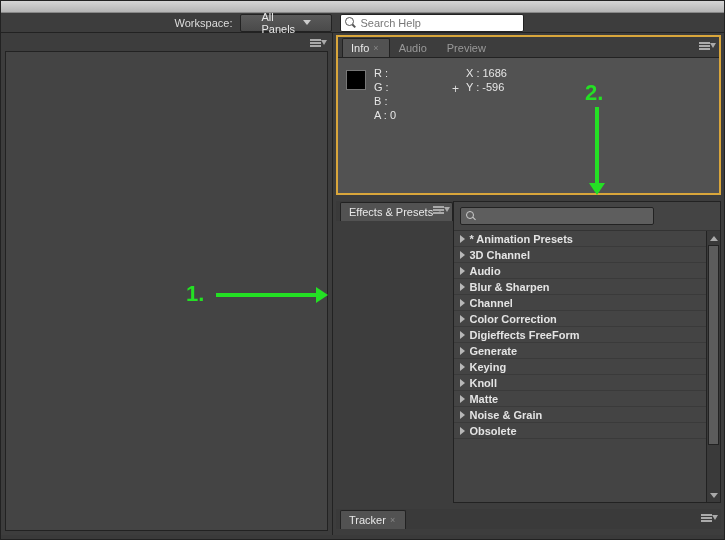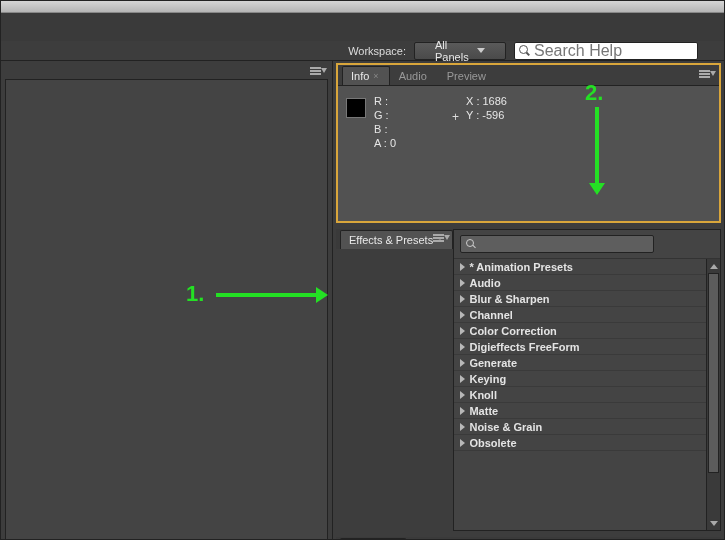--- a/index.html
+++ b/index.html
@@ -17,25 +17,24 @@
 .topbar {
   height: 12px;
   background: linear-gradient(#d5d5d5, #b5b5b5);
   border-bottom: 1px solid #888;
 }
 .workspace-row {
   height: 20px;
   background: #3d3d3d;
   display: flex;
   align-items: center;
-  justify-content: flex-end;
+  justify-content: center;
   padding-right: 26px;
   gap: 8px;
   border-bottom: 1px solid #222;
-  margin-top: 28px;
 }
 .ws-label { color: #ddd; font-size: 11px; }
 .ws-select {
   width: 92px;
   height: 18px;
   background: linear-gradient(#5a5a5a,#4a4a4a);
   border: 1px solid #222;
   border-radius: 2px;
   color: #e8e8e8;
   font-size: 11px;
@@ -72,21 +71,21 @@
   border-radius: 50%;
   left: 0; top: 0;
 }
 .search-help .mag::after {
   content: ""; position: absolute;
   width: 4px; height: 1.5px;
   background: #555;
   left: 7px; top: 8px;
   transform: rotate(45deg);
 }
-.search-help span { color: #777; font-size: 16px; }
+.search-help span { color: #777; font-size: 11px; }
 .main {
   display: flex;
   height: calc(540px - 12px - 26px);
 }
 .left-col {
   width: 332px;
   background: #3d3d3d;
   border-right: 1px solid #222;
   position: relative;
 }
@@ -412,20 +411,24 @@
           </div>
         </div>
         <div class="ep-list">
           <div class="ep-list-inner" id="ep-list-inner">
               <div class="ep-item">
                 <span class="tri"></span>
                 <span>* Animation Presets</span>
               </div>
               <div class="ep-item">
                 <span class="tri"></span>
+                <span>3D Channel</span>
+              </div>
+              <div class="ep-item">
+                <span class="tri"></span>
                 <span>Audio</span>
               </div>
               <div class="ep-item">
                 <span class="tri"></span>
                 <span>Blur &amp; Sharpen</span>
               </div>
               <div class="ep-item">
                 <span class="tri"></span>
                 <span>Channel</span>
               </div>

